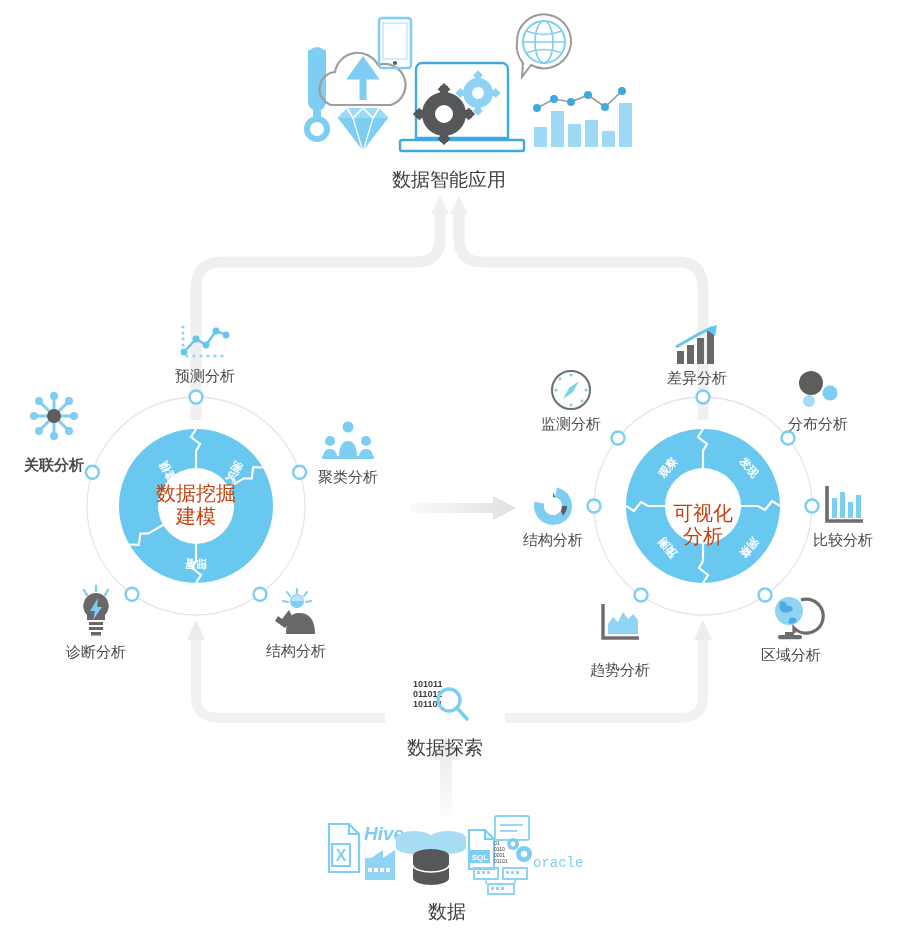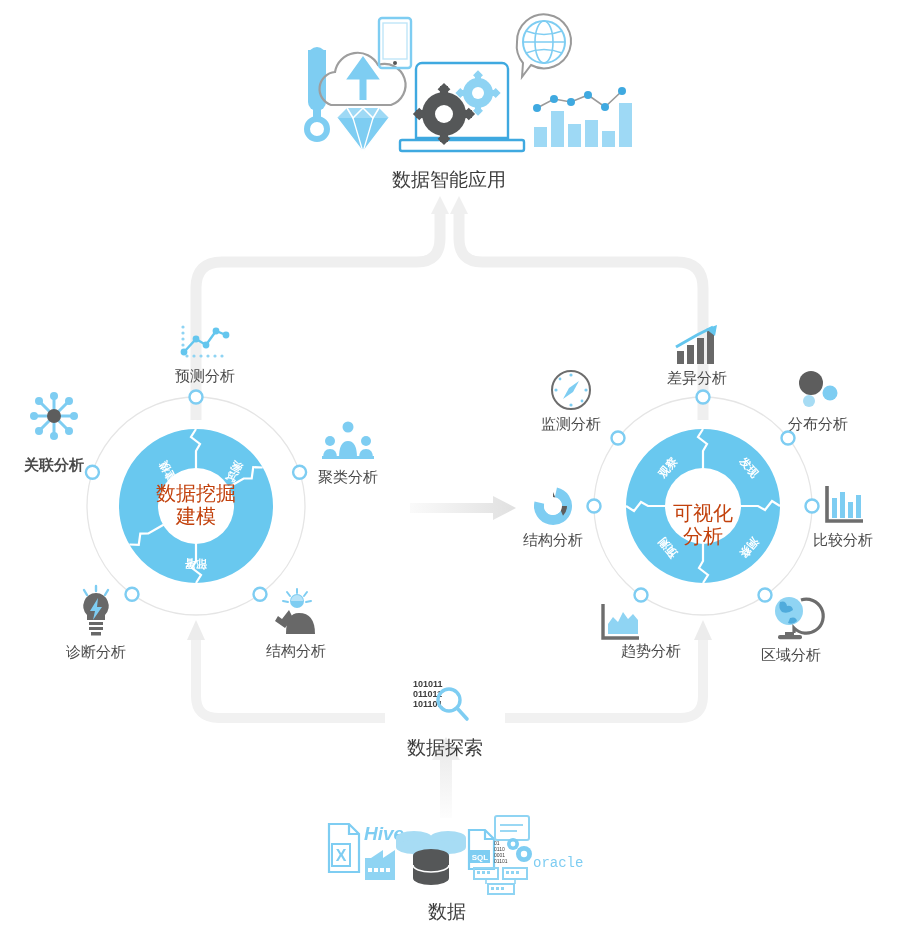--- a/index.html
+++ b/index.html
@@ -418,21 +418,21 @@
     </svg>
   </div>
   <div class="lbl" style="left:843px;top:530px;">比较分析</div>
 
   <div class="ic" style="left:620px;top:600px;">
     <svg width="46" height="46" viewBox="0 0 46 46">
       <path d="M6,4 L6,38 L42,38" fill="none" stroke="#6d6d6d" stroke-width="3.4"></path>
       <path d="M11,34 L11,24 L16,17 L21,22 L26,12 L31,19 L36,14 L41,20 L41,34 Z" fill="#8fd4f3"></path>
     </svg>
   </div>
-  <div class="lbl" style="left:620px;top:641px;margin-left:31px;">趋势分析</div>
+  <div class="lbl" style="left:620px;top:660px;">趋势分析</div>
 
   <div class="ic" style="left:791px;top:594px;">
     <svg width="46" height="48" viewBox="0 0 46 48">
       <circle cx="21" cy="17" r="14" fill="#8fd4f3"></circle>
       <path d="M12,8 Q18,6 19,12 Q24,11 25,16 Q20,20 14,18 Q10,14 12,8 Z" fill="#3a9dd4" opacity="0.75"></path>
       <path d="M22,24 Q28,22 29,27 Q25,31 20,29 Z" fill="#3a9dd4" opacity="0.75"></path>
       <path d="M33,6 a17,17 0 1 1 -7,28 l0,5" fill="none" stroke="#6d6d6d" stroke-width="3.2"></path>
       <rect x="17" y="38" width="9" height="3.6" fill="#6d6d6d"></rect>
       <rect x="10" y="41" width="24" height="4.2" rx="2" fill="#6d6d6d"></rect>
     </svg>

